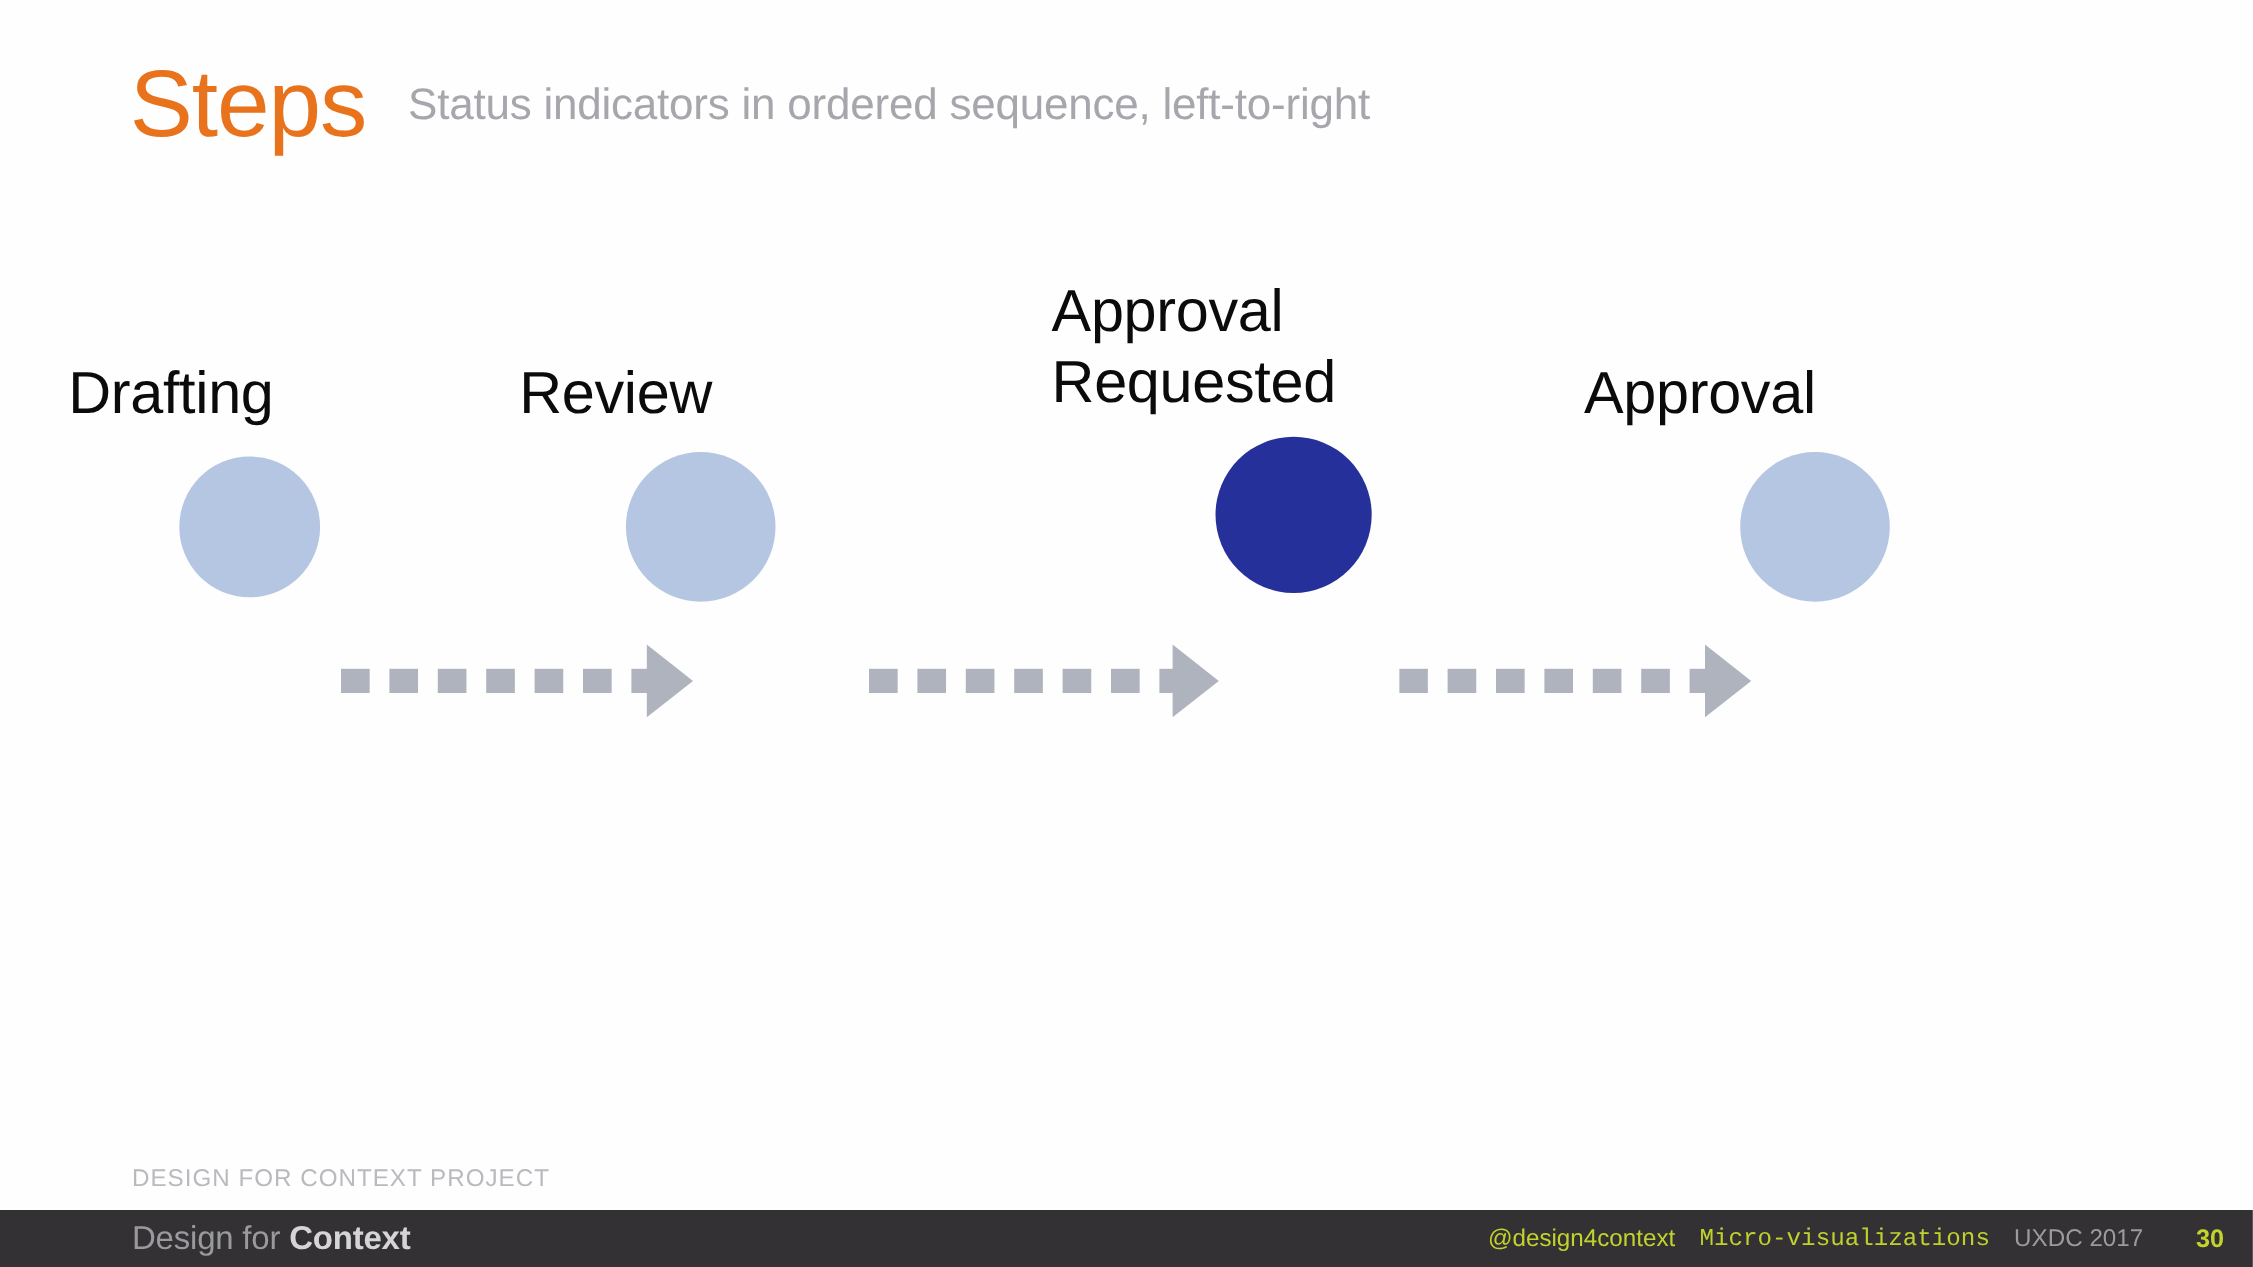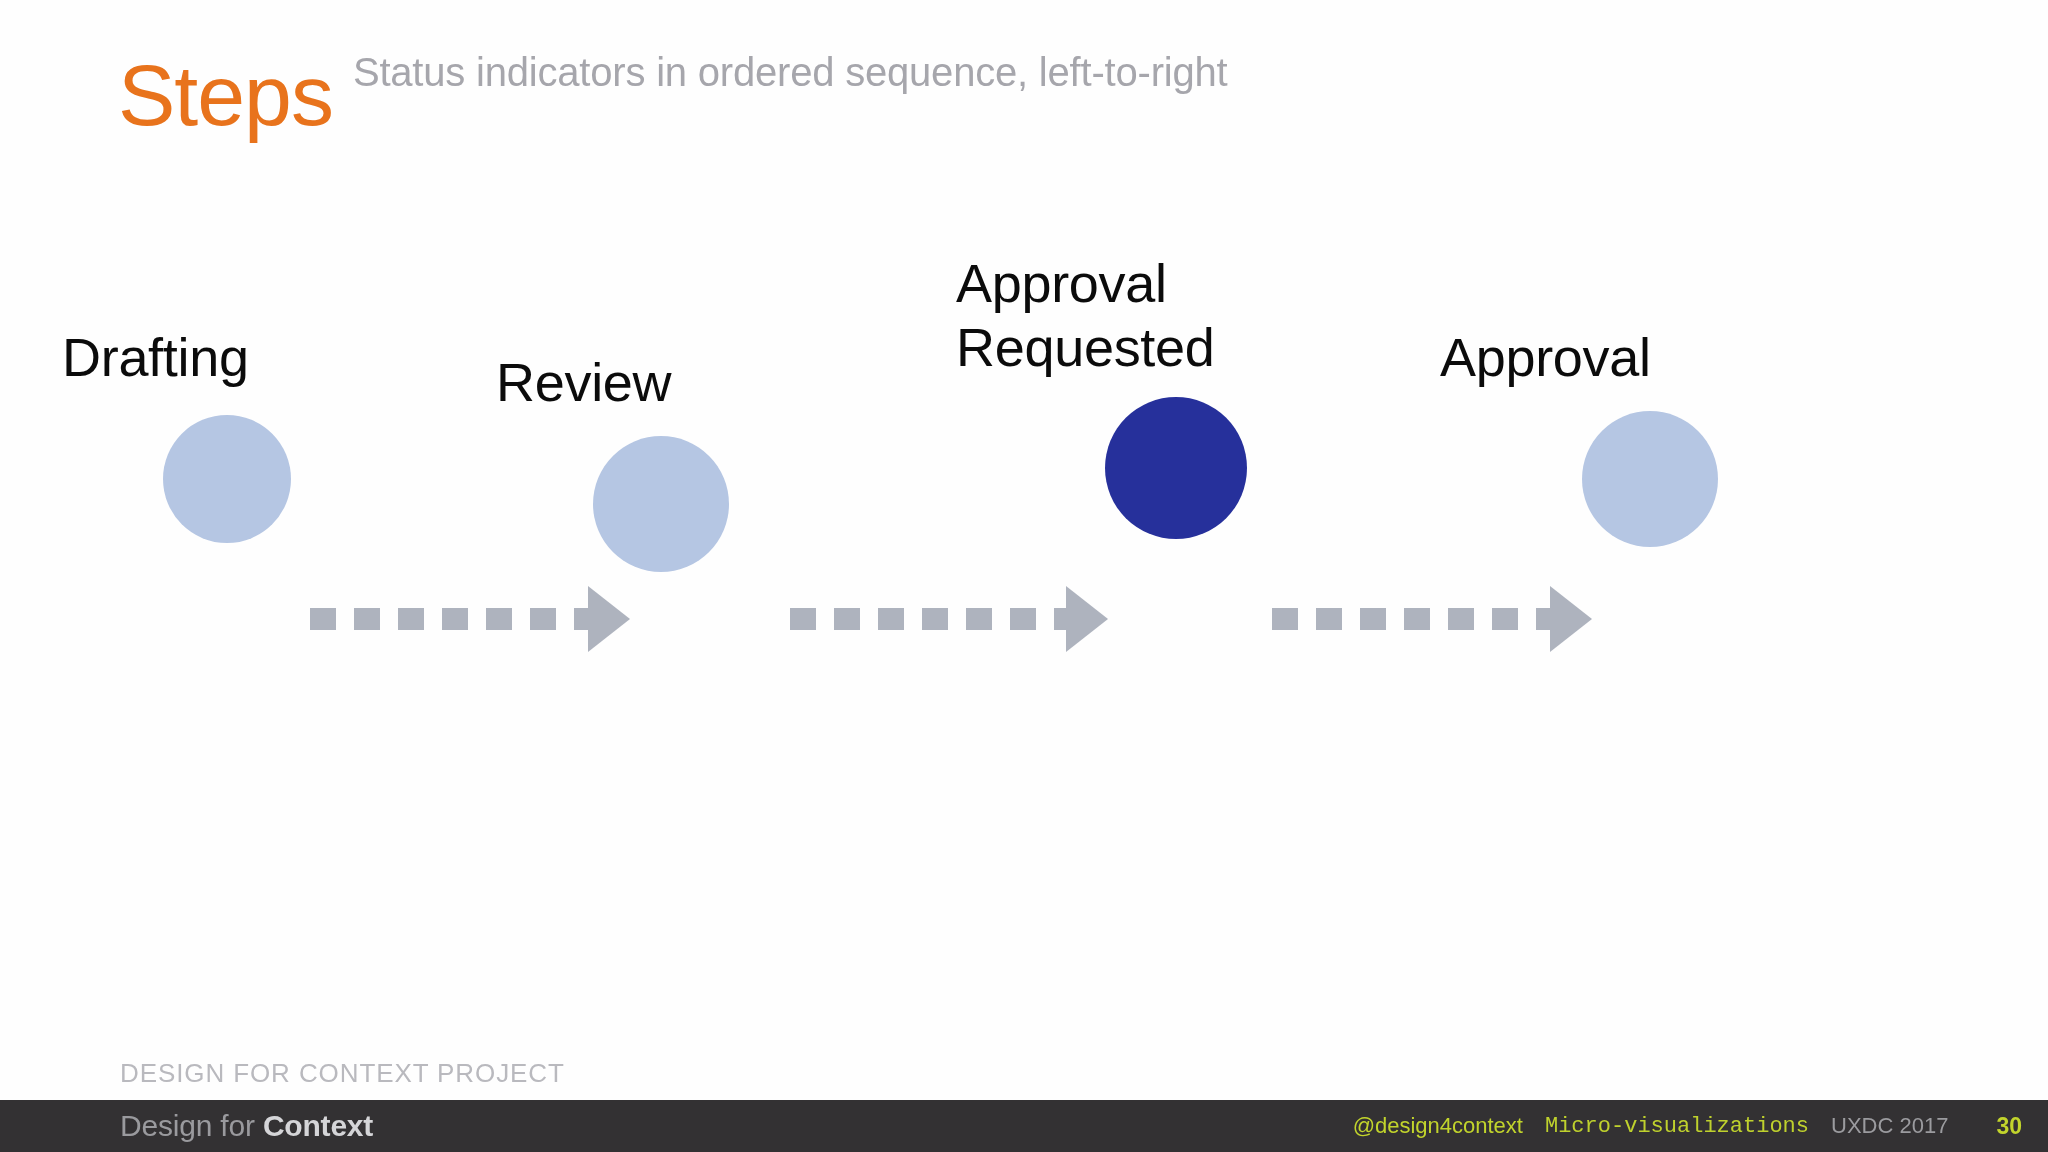--- a/index.html
+++ b/index.html
@@ -14,22 +14,22 @@
 
   
   .slide { position:absolute; inset:0; background:#fefefe; }
 
   
   .header {
     position:absolute;
     left:118px;
     top:52px;
     display:flex;
-    align-items:flex-start;
-    gap:20px;
+    align-items:center;
+    gap:38px;
     white-space:nowrap;
   }
   .title {
     font-size:86px;
     line-height:1;
     color:#E8731C;
     font-weight:400;
     letter-spacing:-1px;
   }
   .subtitle {
@@ -67,21 +67,21 @@
     margin-top:14px;
     height:150px;
   }
   .dot { border-radius:50%; display:block; }
   .dot.pending { background:#B5C6E3; width:128px; height:128px; }
   .dot.pending.big { width:136px; height:136px; }
   .dot.active  { background:#26309B; width:142px; height:142px; }
 
   
   .step.s1 { left:62px;   top:26px;  width:330px; }
-  .step.s2 { left:496px;  top:26px;  width:330px;margin-top:25px; }
+  .step.s2 { left:472px;  top:26px;  width:330px; }
   .step.s3 { left:956px;  top:-48px; width:440px; }
   .step.s4 { left:1440px; top:26px;  width:420px; }
 
   
   .connector {
     position:absolute;
     top:296px;
     height:46px;
     display:flex;
     align-items:center;
@@ -105,21 +105,21 @@
     border-left:42px solid #AEB3BE;
     margin-left:-2px;
     flex:0 0 auto;
   }
 
   
   .project-line {
     position:absolute;
     left:120px;
     top:1058px;
-    font-size:26px;
+    font-size:22px;
     letter-spacing:0.9px;
     color:#B9B9BE;
     font-weight:400;
   }
 
   
   .footer {
     position:absolute;
     left:0;
     right:0;

